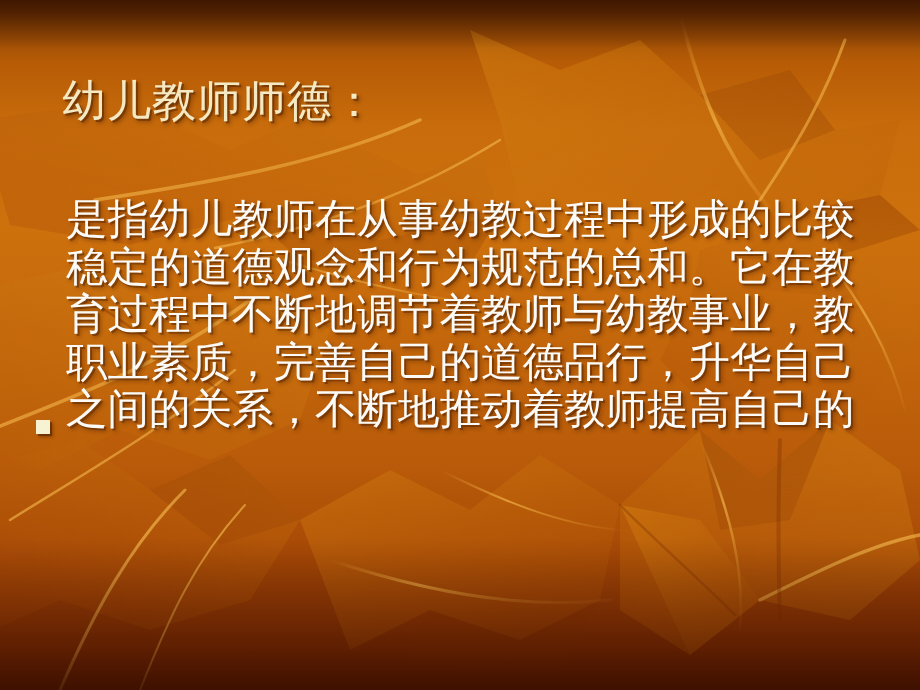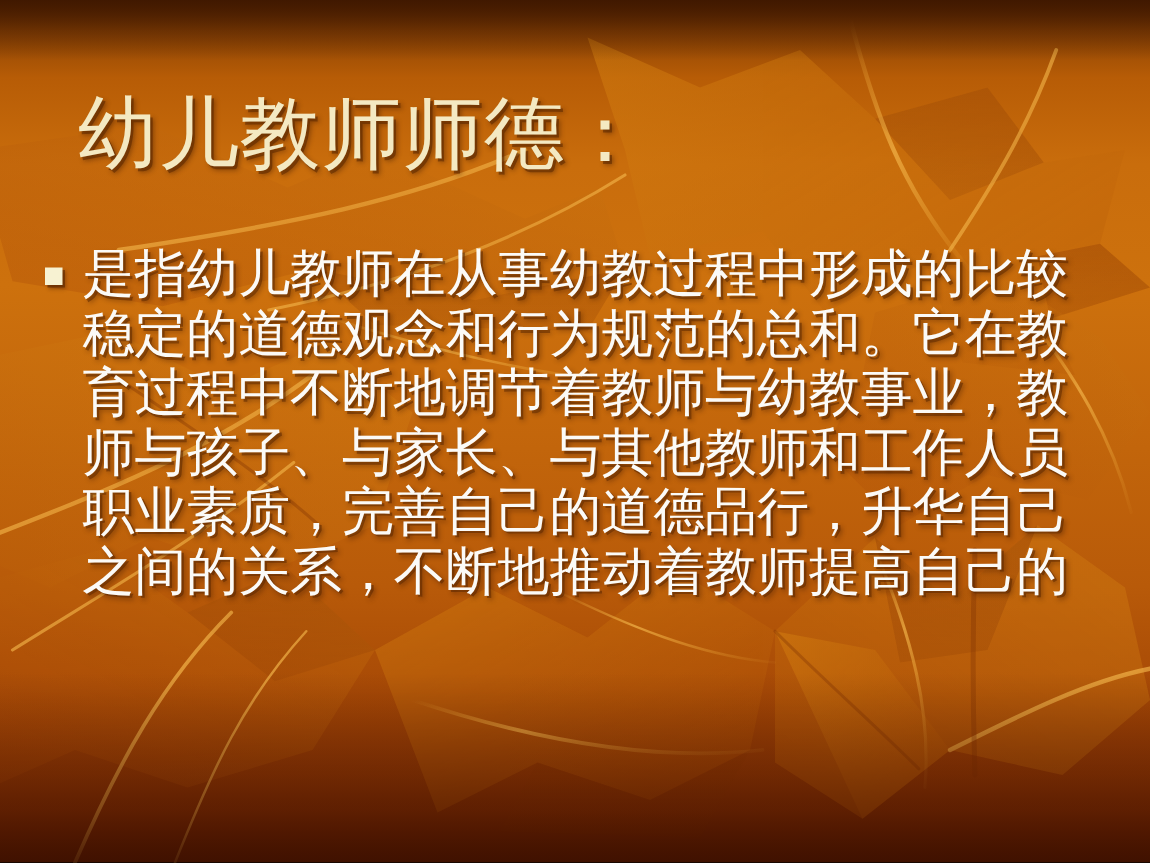--- a/index.html
+++ b/index.html
@@ -36,39 +36,38 @@
     width: 100%;
     height: 100%;
     pointer-events: none;
   }
 
   
   #title {
     position: absolute;
     left: 62px;
     top: 78px;
-    font-size: 64px;
+    font-size: 44px;
     line-height: 1.1;
     letter-spacing: 1px;
     color: #f4e9c2;
     text-shadow:
       2px 2px 0 rgba(90, 38, 0, 0.55),
       3px 3px 4px rgba(60, 22, 0, 0.45);
     white-space: nowrap;
-    font-family: Liberation Mono, monospace;
   }
 
   
   #body-block {
     position: absolute;
     left: 36px;
     top: 196px;
     right: 8px;
     display: flex;
-    align-items: flex-start;
+    align-items: flex-end;
   }
   #bullet-marker {
     flex: 0 0 auto;
     width: 14px;
     height: 14px;
     margin-top: 18px;
     margin-right: 16px;
     background: #f7f2d2;
     box-shadow:
       2px 2px 0 rgba(88, 36, 0, 0.55),
@@ -194,19 +193,18 @@
                                     rgba(60,16,0,0.85) 100%);"></div>
 
   <div id="title">幼儿教师师德：</div>
 
   <div id="body-block">
     <span id="bullet-marker"></span>
     <div id="body-text">
       <span class="ln">是指幼儿教师在从事幼教过程中形成的比较</span>
       <span class="ln">稳定的道德观念和行为规范的总和。它在教</span>
       <span class="ln">育过程中不断地调节着教师与幼教事业，教</span>
-      <span class="ln">师与孩子、与家长、与其他教师和工作人员</span>
       <span class="ln">职业素质，完善自己的道德品行，升华自己</span>
       <span class="ln">之间的关系，不断地推动着教师提高自己的</span>
     </div>
   </div>
 
 </div>
 
 </body></html>

